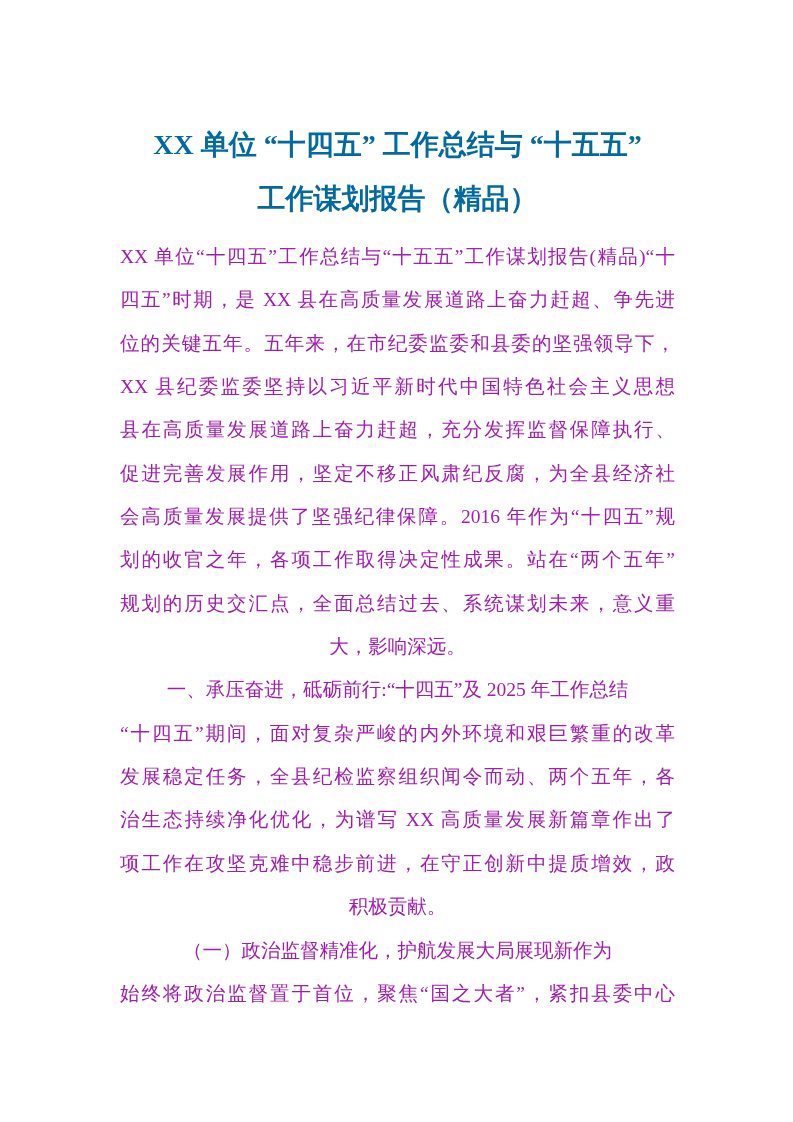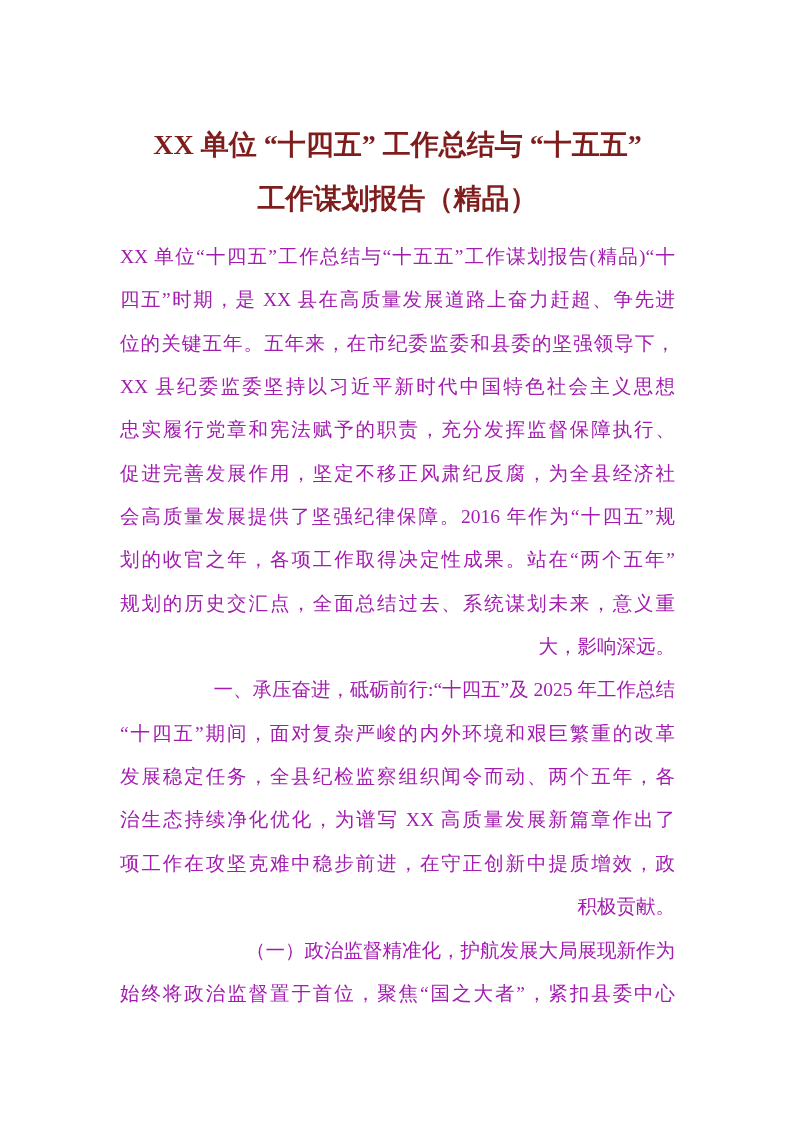--- a/index.html
+++ b/index.html
@@ -23,57 +23,57 @@
     width: 555px;
   }
   .doc-title {
     text-align: center;
   }
   .title-line {
     font-size: 28px;
     font-weight: bold;
     line-height: 54px;
     white-space: nowrap;
-    color: #7f1d1d;
+    color: #0369a1;
     font-family: Liberation Serif, serif;
   }
   .doc-body {
     margin-top: 9px;
   }
   .line {
     font-size: 19.5px;
     line-height: 43.35px;
     height: 43.35px;
     color: #a21caf;
     overflow: hidden;
   }
   .line.fill {
     text-align: justify;
     text-align-last: justify;
   }
   .line.nofill {
-    text-align: right;
+    text-align: center;
     white-space: nowrap;
   }
 </style>
 </head>
 <body>
 
 <div class="page">
   <div class="content">
     <div class="doc-title">
       <div class="title-line">XX 单位 “十四五” 工作总结与 “十五五”</div>
       <div class="title-line">工作谋划报告（精品）</div>
     </div>
     <div class="doc-body">
         <div class="line fill">XX 单位“十四五”工作总结与“十五五”工作谋划报告(精品)“十</div>
         <div class="line fill">四五”时期，是 XX 县在高质量发展道路上奋力赶超、争先进</div>
         <div class="line fill">位的关键五年。五年来，在市纪委监委和县委的坚强领导下，</div>
         <div class="line fill">XX 县纪委监委坚持以习近平新时代中国特色社会主义思想</div>
-        <div class="line fill">忠实履行党章和宪法赋予的职责，充分发挥监督保障执行、</div>
+        <div class="line fill">县在高质量发展道路上奋力赶超，充分发挥监督保障执行、</div>
         <div class="line fill">促进完善发展作用，坚定不移正风肃纪反腐，为全县经济社</div>
         <div class="line fill">会高质量发展提供了坚强纪律保障。2016 年作为“十四五”规</div>
         <div class="line fill">划的收官之年，各项工作取得决定性成果。站在“两个五年”</div>
         <div class="line fill">规划的历史交汇点，全面总结过去、系统谋划未来，意义重</div>
         <div class="line nofill">大，影响深远。</div>
         <div class="line nofill">一、承压奋进，砥砺前行:“十四五”及 2025 年工作总结</div>
         <div class="line fill">“十四五”期间，面对复杂严峻的内外环境和艰巨繁重的改革</div>
         <div class="line fill">发展稳定任务，全县纪检监察组织闻令而动、两个五年，各</div>
         <div class="line fill">治生态持续净化优化，为谱写 XX 高质量发展新篇章作出了</div>
         <div class="line fill">项工作在攻坚克难中稳步前进，在守正创新中提质增效，政</div>

